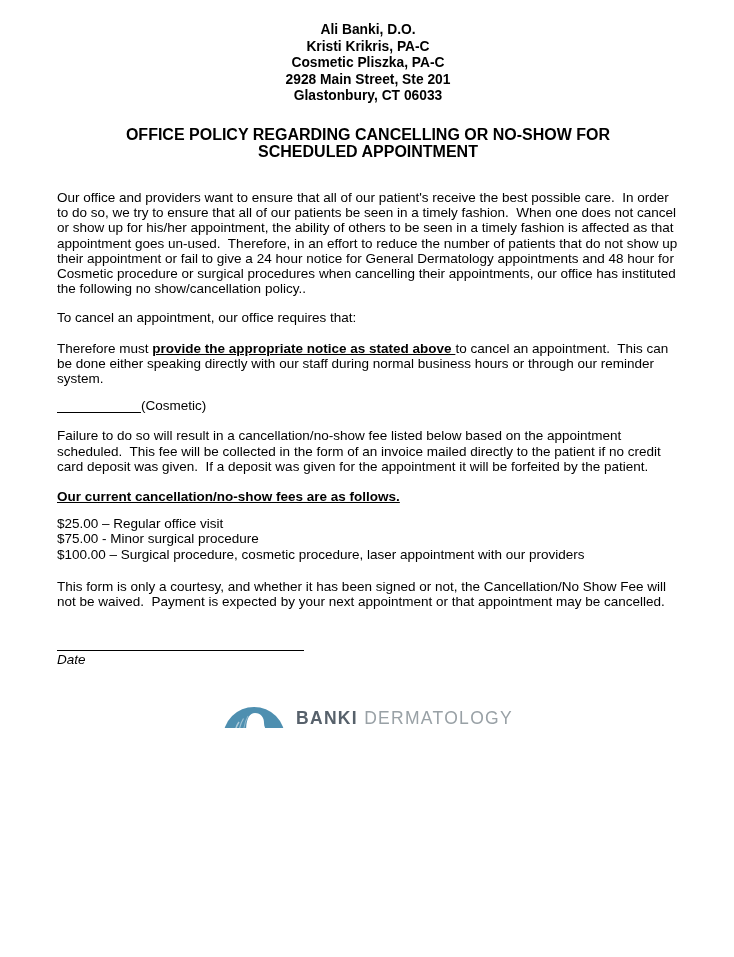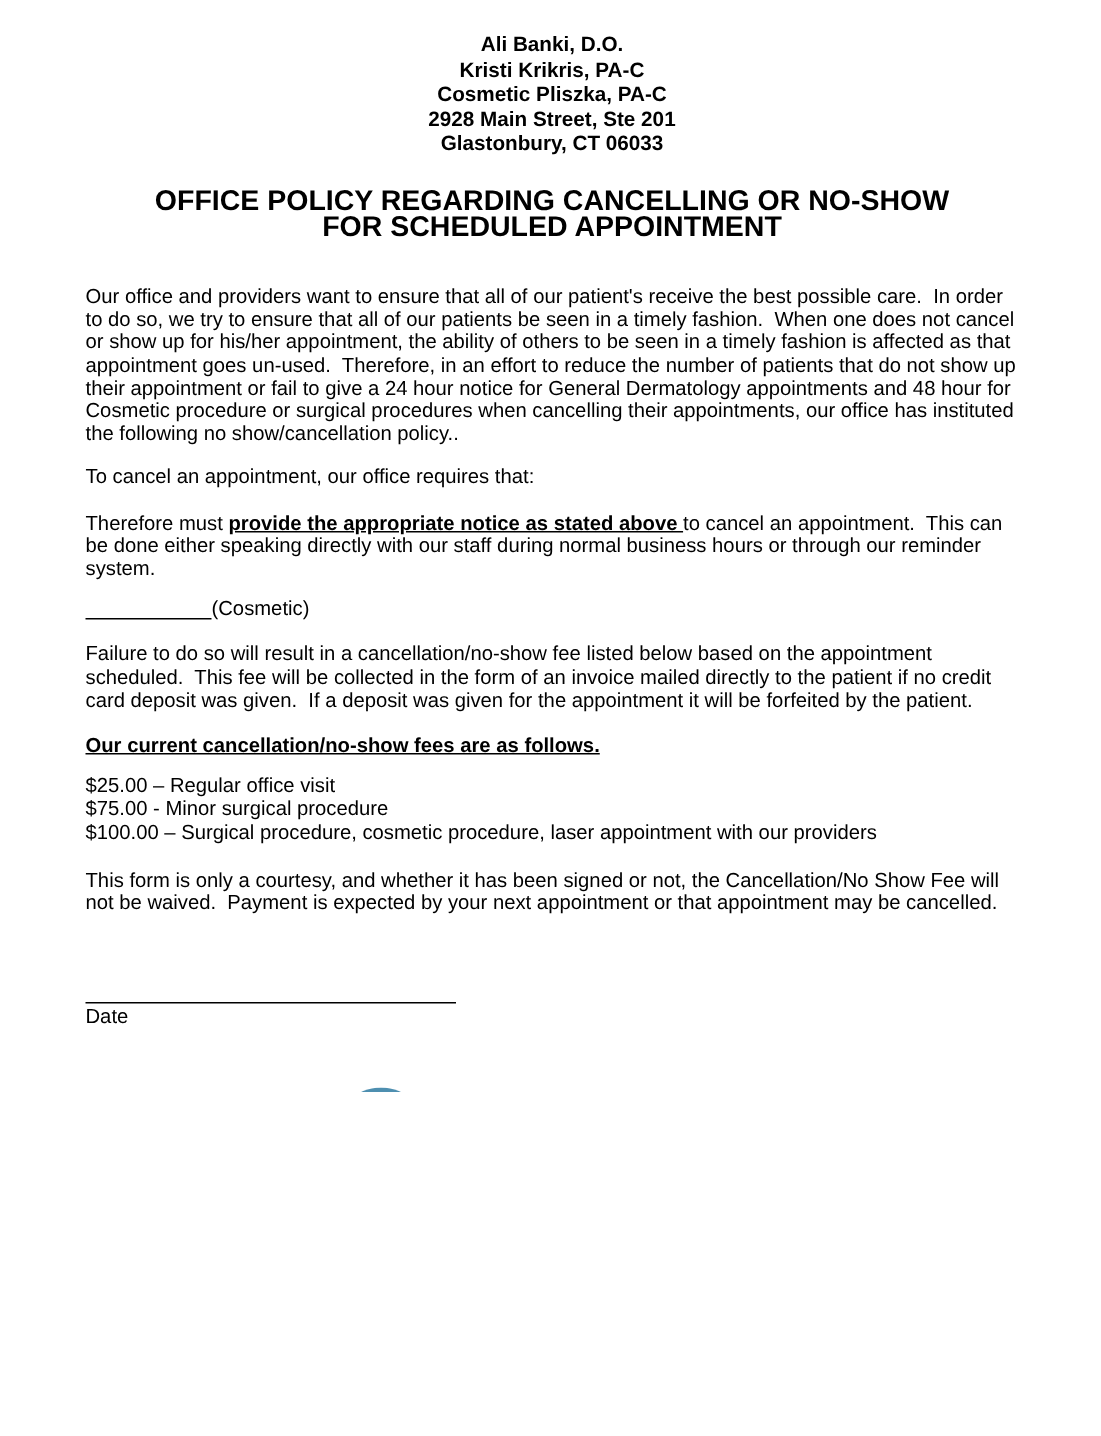--- a/index.html
+++ b/index.html
@@ -18,21 +18,21 @@
     font-size:13.5px; line-height:15.2px;
     overflow:hidden;
   }
   .clinic-header {
     text-align:center; font-weight:bold;
     font-size:13.8px; line-height:16.6px;
   }
   .doc-title {
     margin:21px auto 0 auto; max-width:566px;
     text-align:center; font-weight:bold;
-    font-size:19px; line-height:17px;
+    font-size:16px; line-height:17px;
   }
   .para { margin:0; white-space:pre-wrap; }
   .p-intro   { margin-top:30px; }
   .p-cancel  { margin-top:14px; }
   .p-notice  { margin-top:15px; }
   .p-failure { margin-top:15px; }
   .p-courtesy{ margin-top:17px; }
   .bold { font-weight:normal; }
   .bold-underline { font-weight:bold; text-decoration:underline; }
   .initial-row { margin-top:12px; height:15.2px; }
@@ -41,21 +41,21 @@
     border-bottom:1.4px solid #000;
     vertical-align:bottom;
   }
   .fees-heading {
     margin-top:15px; font-weight:bold; text-decoration:underline;
   }
   .fees-list { margin-top:12px; }
   .fee-item { white-space:pre-wrap; }
   .sig-block-1 { margin-top:40px; }
   .sig-block-2 { margin-top:32px; }
-  .sig-block-3 { margin-top:59px; }
+  .sig-block-3 { margin-top:41px;font-style:italic; }
   .sig-line { width:247px; border-top:1.5px solid #000; }
   .sig-label { margin-top:1px; }
   .logo {
     margin-top:40px;
     display:flex; justify-content:center;
     gap:11px;
   }
   .logo-icon { width:62px; height:62px; flex:0 0 auto; }
   .logo-text { line-height:22px; letter-spacing:1.3px; font-size:17.5px; }
   .logo-primary   { color:#57616b; font-weight:bold; }

